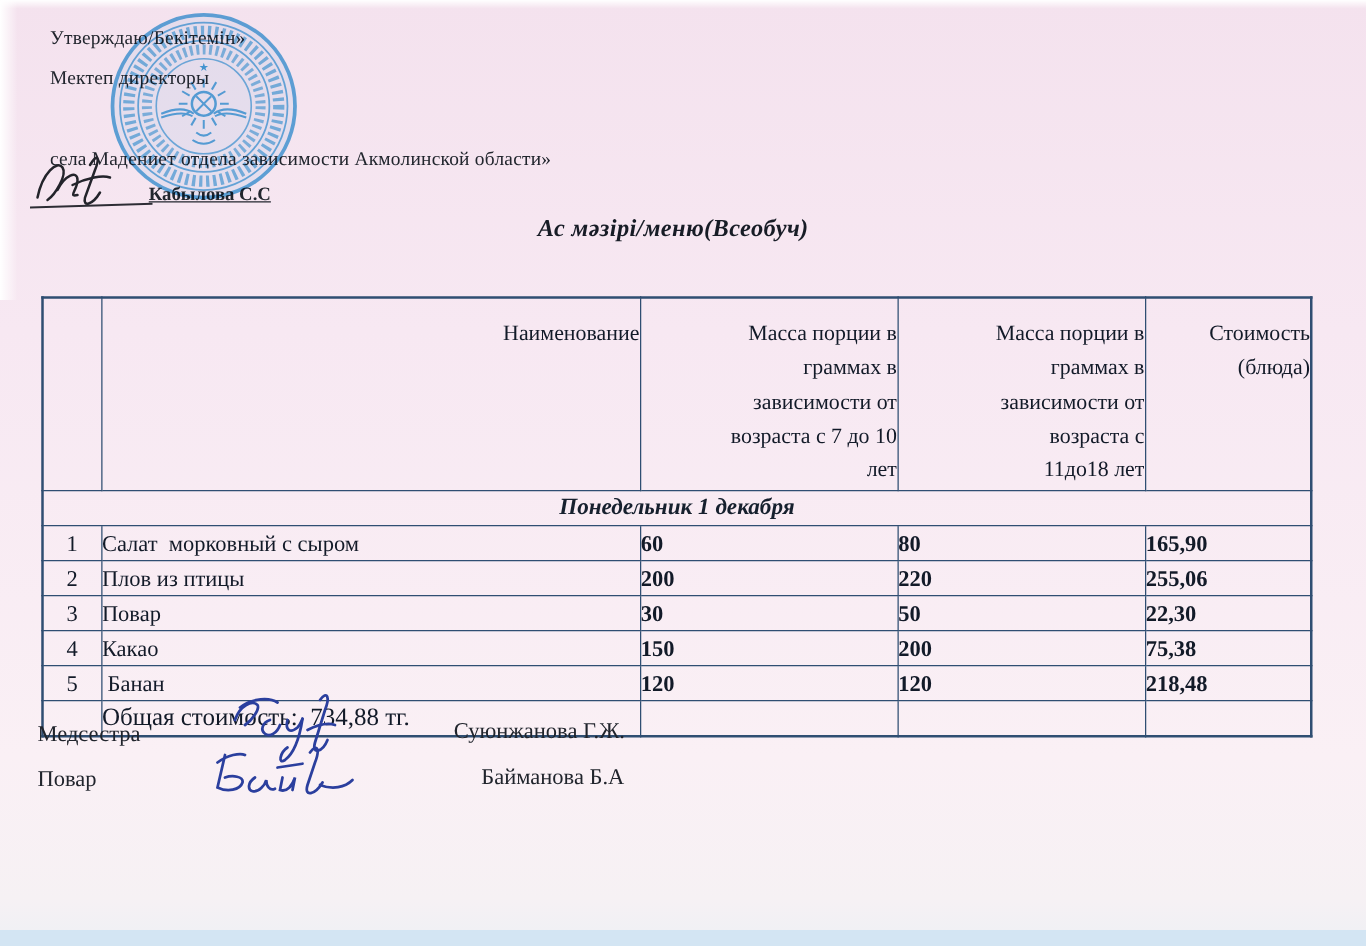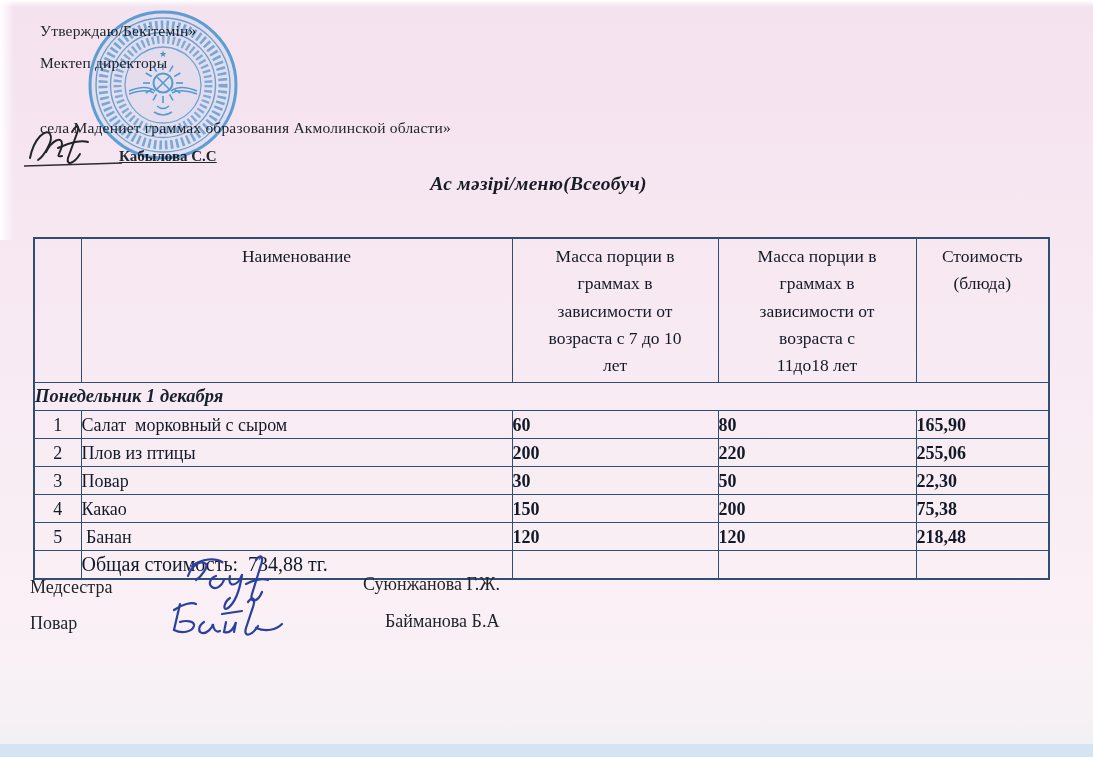--- a/index.html
+++ b/index.html
@@ -32,22 +32,22 @@
     transform:translateX(-8px);}
 
   table.menu{position:absolute;left:33px;top:237px;width:1015px;
     border-collapse:collapse;table-layout:fixed;
     border:2.5px solid #2f4e72;}
   table.menu td,table.menu th{border:1.9px solid #2f4e72;padding:0;color:#121a28;
     overflow:hidden;}
   col.c-num{width:47px}col.c-name{width:431px}col.c-m1{width:206px}col.c-m2{width:198px}col.c-cost{width:133px}
 
   tr.head-row th{height:139px;vertical-align:top;font-weight:normal;
-    font-size:17.5px;line-height:1.56;text-align:center;white-space:pre-line;padding-top:4px;}
-  tr.day-row td{height:27px;text-align:left;font-style:italic;font-weight:bold;
+    font-size:17.5px;line-height:1.56;text-align:right;white-space:pre-line;padding-top:14px;}
+  tr.day-row td{height:27px;text-align:center;font-style:italic;font-weight:bold;
     font-size:18.5px;color:#16202e;}
   tr.data-row td{height:27px;font-size:18px;line-height:1;}
   td.cell-num{text-align:center;font-size:17px;}
   td.cell-name{font-weight:normal;padding:0 4px 0 7px;white-space:pre;margin-left:22px;}
   td.cell-val{font-weight:bold;padding-left:8px;white-space:pre;}
   tr.total-row td{height:27px;}
   td.cell-total{font-size:20px;padding-left:6px;white-space:pre;color:#121a28;}
 
   .foot-label{position:absolute;font-size:18px;color:#20242c;}
   .f-nurse{left:30px;top:577px;}
@@ -58,21 +58,21 @@
 </head>
 <body>
 
 <div class="page">
   <div class="edge-top"></div>
   <div class="edge-left"></div>
   <div class="bottom-strip"></div>
 
   <div class="hdr l1">Утверждаю/Бекітемін»</div>
   <div class="hdr l2">Мектеп директоры</div>
-  <div class="hdr l4">села Мадениет граммах образования Акмолинской области»</div>
+  <div class="hdr l4">села Мадениет отдела зависимости Акмолинской области»</div>
   <div class="director-name">Кабылова С.С</div>
 
   <svg class="sig-svg sig-top" viewBox="0 0 112 48">
     <g fill="none" stroke="#23242b" stroke-width="2" stroke-linecap="round">
       <path d="M8,36 C12,16 24,6 28,12 C32,18 22,34 16,38"></path>
       <path d="M24,30 C30,18 40,14 40,22 C40,30 32,36 40,34"></path>
       <path d="M50,10 C56,0 58,4 54,14 L46,36 C44,44 52,42 58,32"></path>
       <path d="M36,26 C48,20 60,18 66,20"></path>
     </g>
     <path d="M2,44 L100,41" stroke="#2c2c34" stroke-width="1.6" fill="none"></path>

